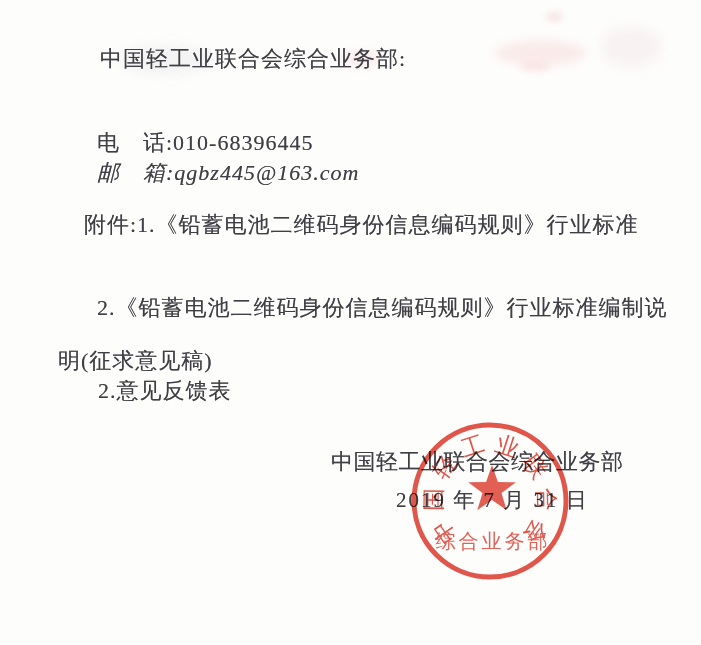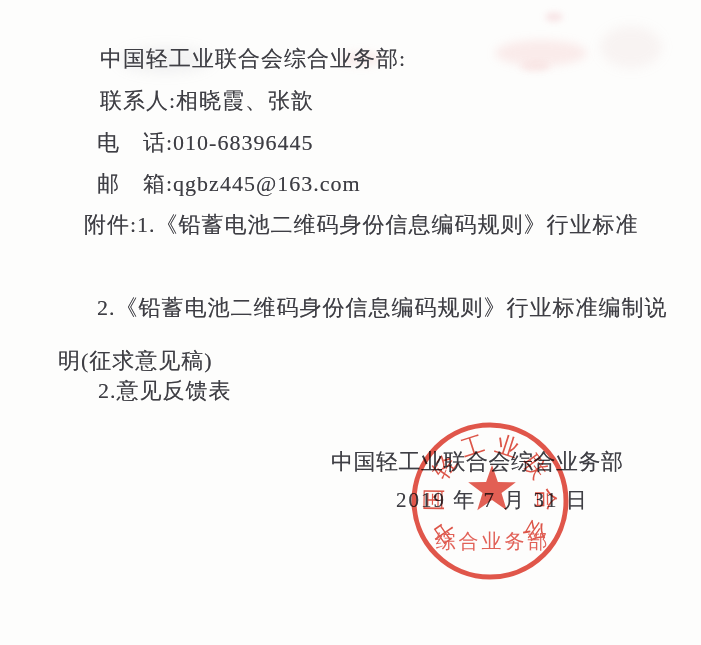--- a/index.html
+++ b/index.html
@@ -15,21 +15,21 @@
     position:absolute;
     font-size:22px;
     color:#3e3e44;
     letter-spacing:1px;
     white-space:nowrap;
     text-shadow:0 0 0.5px rgba(62,62,68,.55);
   }
   .l1{left:100px;top:44px;}
   .l2{left:100px;top:86px;}
   .l3{left:97px;top:128px;}
-  .l4{left:97px;top:169px;}
+  .l4{left:97px;top:158px;font-style:italic;}
   .l5{left:84px;top:210px;}
   .l6{left:62px;top:251px;}
   .l7{left:97px;top:293px;}
   .l8{left:58px;top:334px;margin-top:12px;}
   .l9{left:98px;top:376px;}
   .sig{
     position:absolute;left:331px;top:447px;
     font-size:22px;color:#3e3e44;letter-spacing:0.5px;
     white-space:nowrap;text-shadow:0 0 0.5px rgba(62,62,68,.55);
   }
@@ -71,21 +71,20 @@
 <div class="page">
 
   <div class="smudge sm1"></div>
   <div class="smudge sm2"></div>
   <div class="smudge sm3"></div>
   <div class="smudge sm4"></div>
   <div class="smudge sm5"></div>
   <div class="smudge sm6"></div>
 
   <div class="line l1">中国轻工业联合会综合业务部:</div>
-  <div class="line l2">联系人:相晓霞、张歆</div>
   <div class="line l3">电　话:010-68396445</div>
   <div class="line l4">邮　箱:qgbz445@163.com</div>
   <div class="line l5">附件:1.《铅蓄电池二维码身份信息编码规则》行业标准</div>
   <div class="line l7">2.《铅蓄电池二维码身份信息编码规则》行业标准编制说</div>
   <div class="line l8">明(征求意见稿)</div>
   <div class="line l9">2.意见反馈表</div>
 
   <div class="sig">中国轻工业联合会综合业务部</div>
   <div class="date">2019 年 7 月 31 日</div>
 

